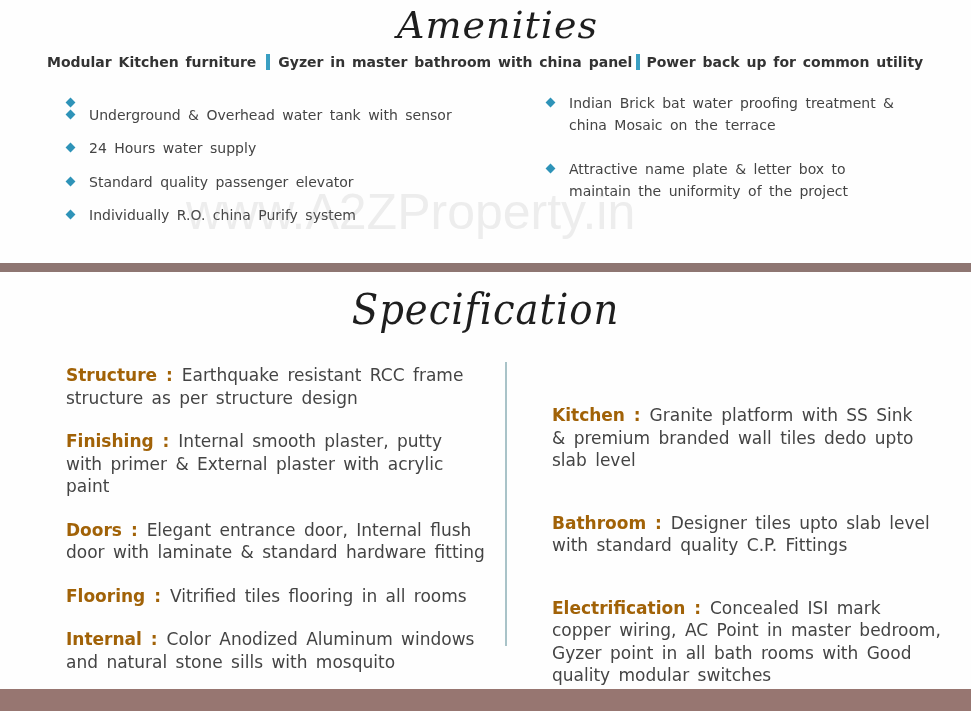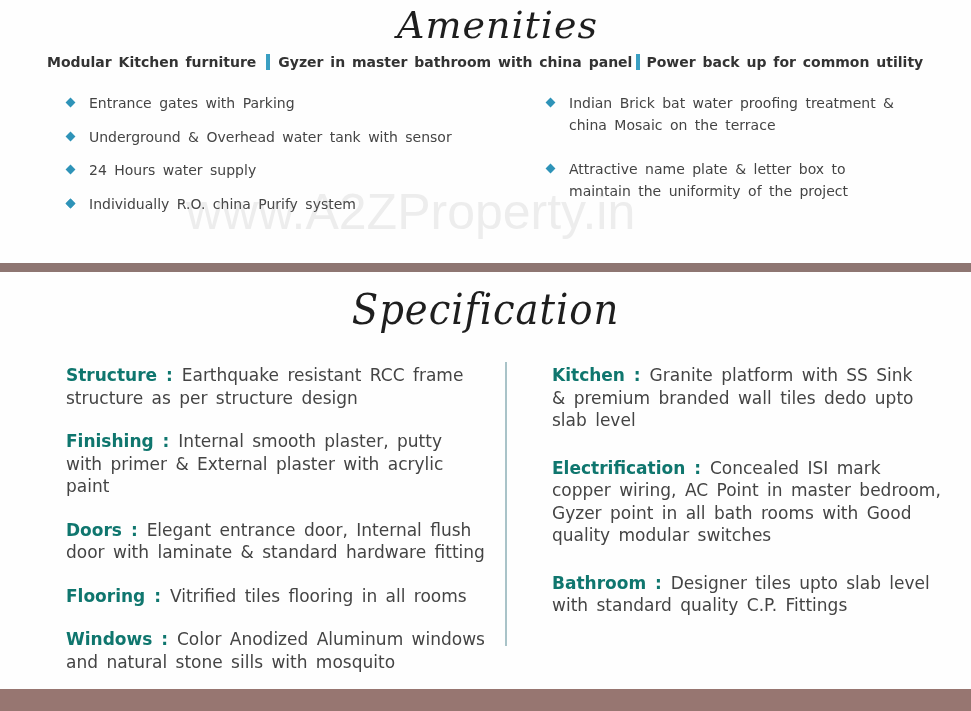--- a/index.html
+++ b/index.html
@@ -113,70 +113,70 @@
     #band-top { top: 263px; height: 9px; }
     #band-bottom { top: 689px; height: 22px; background: #977671; }
     .spec-col {
       position: absolute;
       font-size: 17px;
       color: #444;
       line-height: 22.5px;
       word-spacing: 3px;
     }
     .spec-col .item { margin-bottom: 21px; }
-    .spec-col .label { font-weight: bold; color: #0f766e; }
+    .spec-col .label { font-weight: bold; color: #a16207; }
     #spec-left { left: 66px; top: 364px; width: 420px; }
     #spec-right { left: 552px; top: 364px; width: 400px; }
-    #spec-right .item { margin-bottom: 25px; }
+    #spec-right .item { margin-bottom: 25px; margin-top: 40px; }
     .divider {
       position: absolute;
       left: 505px;
       top: 362px;
       width: 2px;
       height: 284px;
       background: #a9c3c8;
     }
   </style>
 </head>
 <body>
 
 <div class="script-title" id="amenities-title">Amenities</div>
 
 <div class="top-line">
   <span>Modular Kitchen furniture</span><span class="sep"></span><span>Gyzer in master bathroom with china panel</span><span class="sep tight"></span><span>Power back up for common utility</span>
 </div>
 
 <ul class="am-list" id="am-left">
-  <li><span class="bullet"></span><span>Entrance gates with Parking</span></li>
+  <li><span class="bullet"></span></li>
   <li><span class="bullet"></span><span>Underground &amp; Overhead water tank with sensor</span></li>
   <li><span class="bullet"></span><span>24 Hours water supply</span></li>
-  <li><span class="bullet"></span></li>
+  <li><span class="bullet"></span><span>Standard quality passenger elevator</span></li>
   <li><span class="bullet"></span><span>Individually R.O. china Purify  system</span></li>
 </ul>
 
 <ul class="am-list" id="am-right">
   <li style="width:340px"><span class="bullet"></span><span>Indian Brick bat water proofing treatment &amp; china Mosaic  on the terrace</span></li>
   <li style="width:320px"><span class="bullet"></span><span>Attractive name plate &amp; letter box  to maintain the uniformity  of the project</span></li>
 </ul>
 
 <div class="watermark">www.A2ZProperty.in</div>
 
 <div class="band" id="band-top"></div>
 
 <div class="script-title" id="spec-title">Specification</div>
 
 <div class="spec-col" id="spec-left">
   <div class="item"><span class="label">Structure</span><span class="label"> : </span><span>Earthquake resistant RCC frame structure as per structure design</span></div>
   <div class="item"><span class="label">Finishing</span><span class="label"> : </span><span>Internal smooth plaster, putty with primer &amp; External plaster with acrylic paint</span></div>
   <div class="item"><span class="label">Doors</span><span class="label"> : </span><span>Elegant entrance door, Internal flush door with laminate &amp; standard hardware fitting</span></div>
   <div class="item"><span class="label">Flooring</span><span class="label"> : </span><span>Vitrified tiles flooring in all rooms</span></div>
-  <div class="item"><span class="label">Windows</span><span class="label"> : </span><span>Color Anodized Aluminum windows and natural stone sills with mosquito</span></div>
+  <div class="item"><span class="label">Internal</span><span class="label"> : </span><span>Color Anodized Aluminum windows and natural stone sills with mosquito</span></div>
 </div>
 
 <div class="divider"></div>
 
 <div class="spec-col" id="spec-right">
   <div class="item" style="width:380px"><span class="label">Kitchen</span><span class="label"> : </span><span>Granite platform with SS Sink &amp; premium branded wall tiles dedo upto slab level</span></div>
+  <div class="item" style="width:380px"><span class="label">Bathroom</span><span class="label"> : </span><span>Designer tiles upto slab level with standard quality C.P. Fittings</span></div>
   <div class="item" style="width:390px"><span class="label">Electrification</span><span class="label"> : </span><span>Concealed ISI mark copper wiring, AC Point in master bedroom, Gyzer point in all bath rooms with Good  quality modular switches</span></div>
-  <div class="item" style="width:380px"><span class="label">Bathroom</span><span class="label"> : </span><span>Designer tiles upto slab level with standard quality C.P. Fittings</span></div>
 </div>
 
 <div class="band" id="band-bottom"></div>
 
 </body></html>

